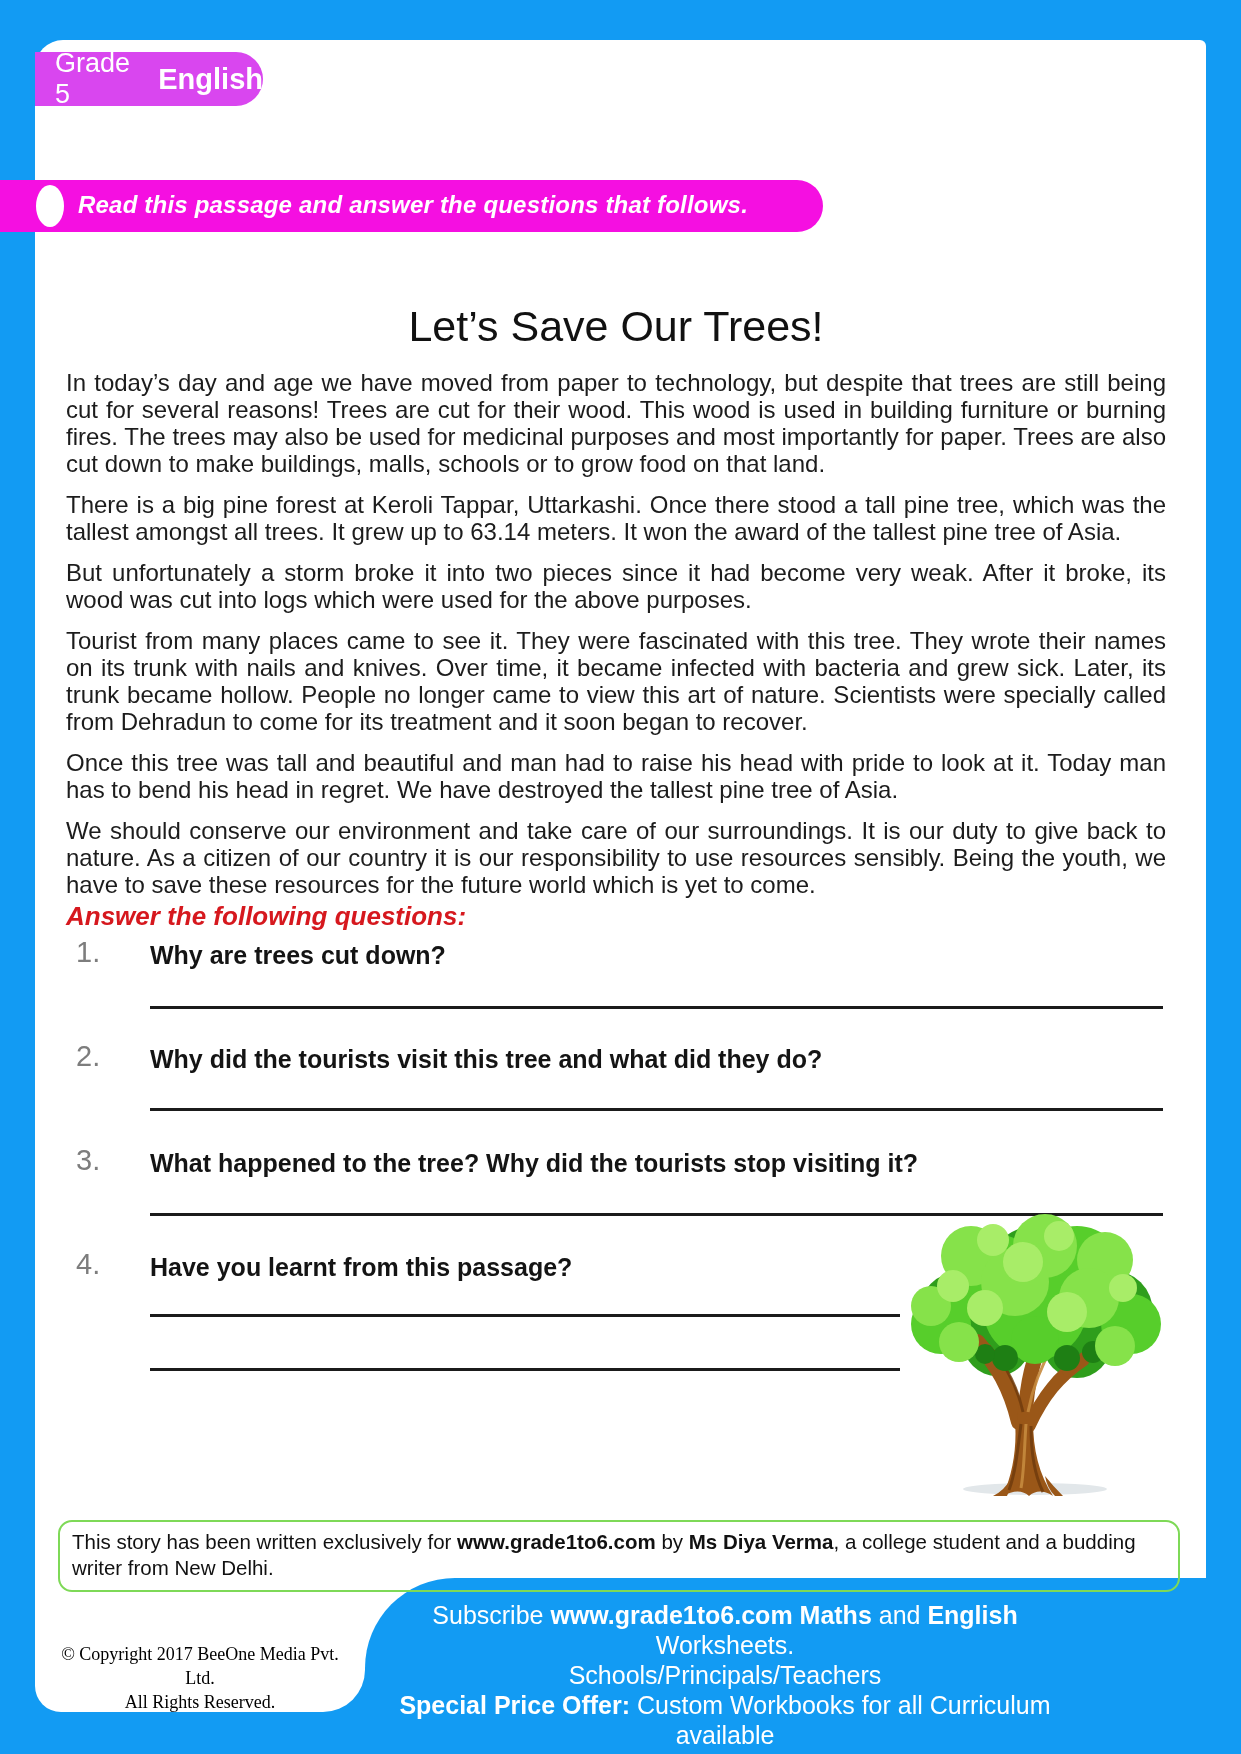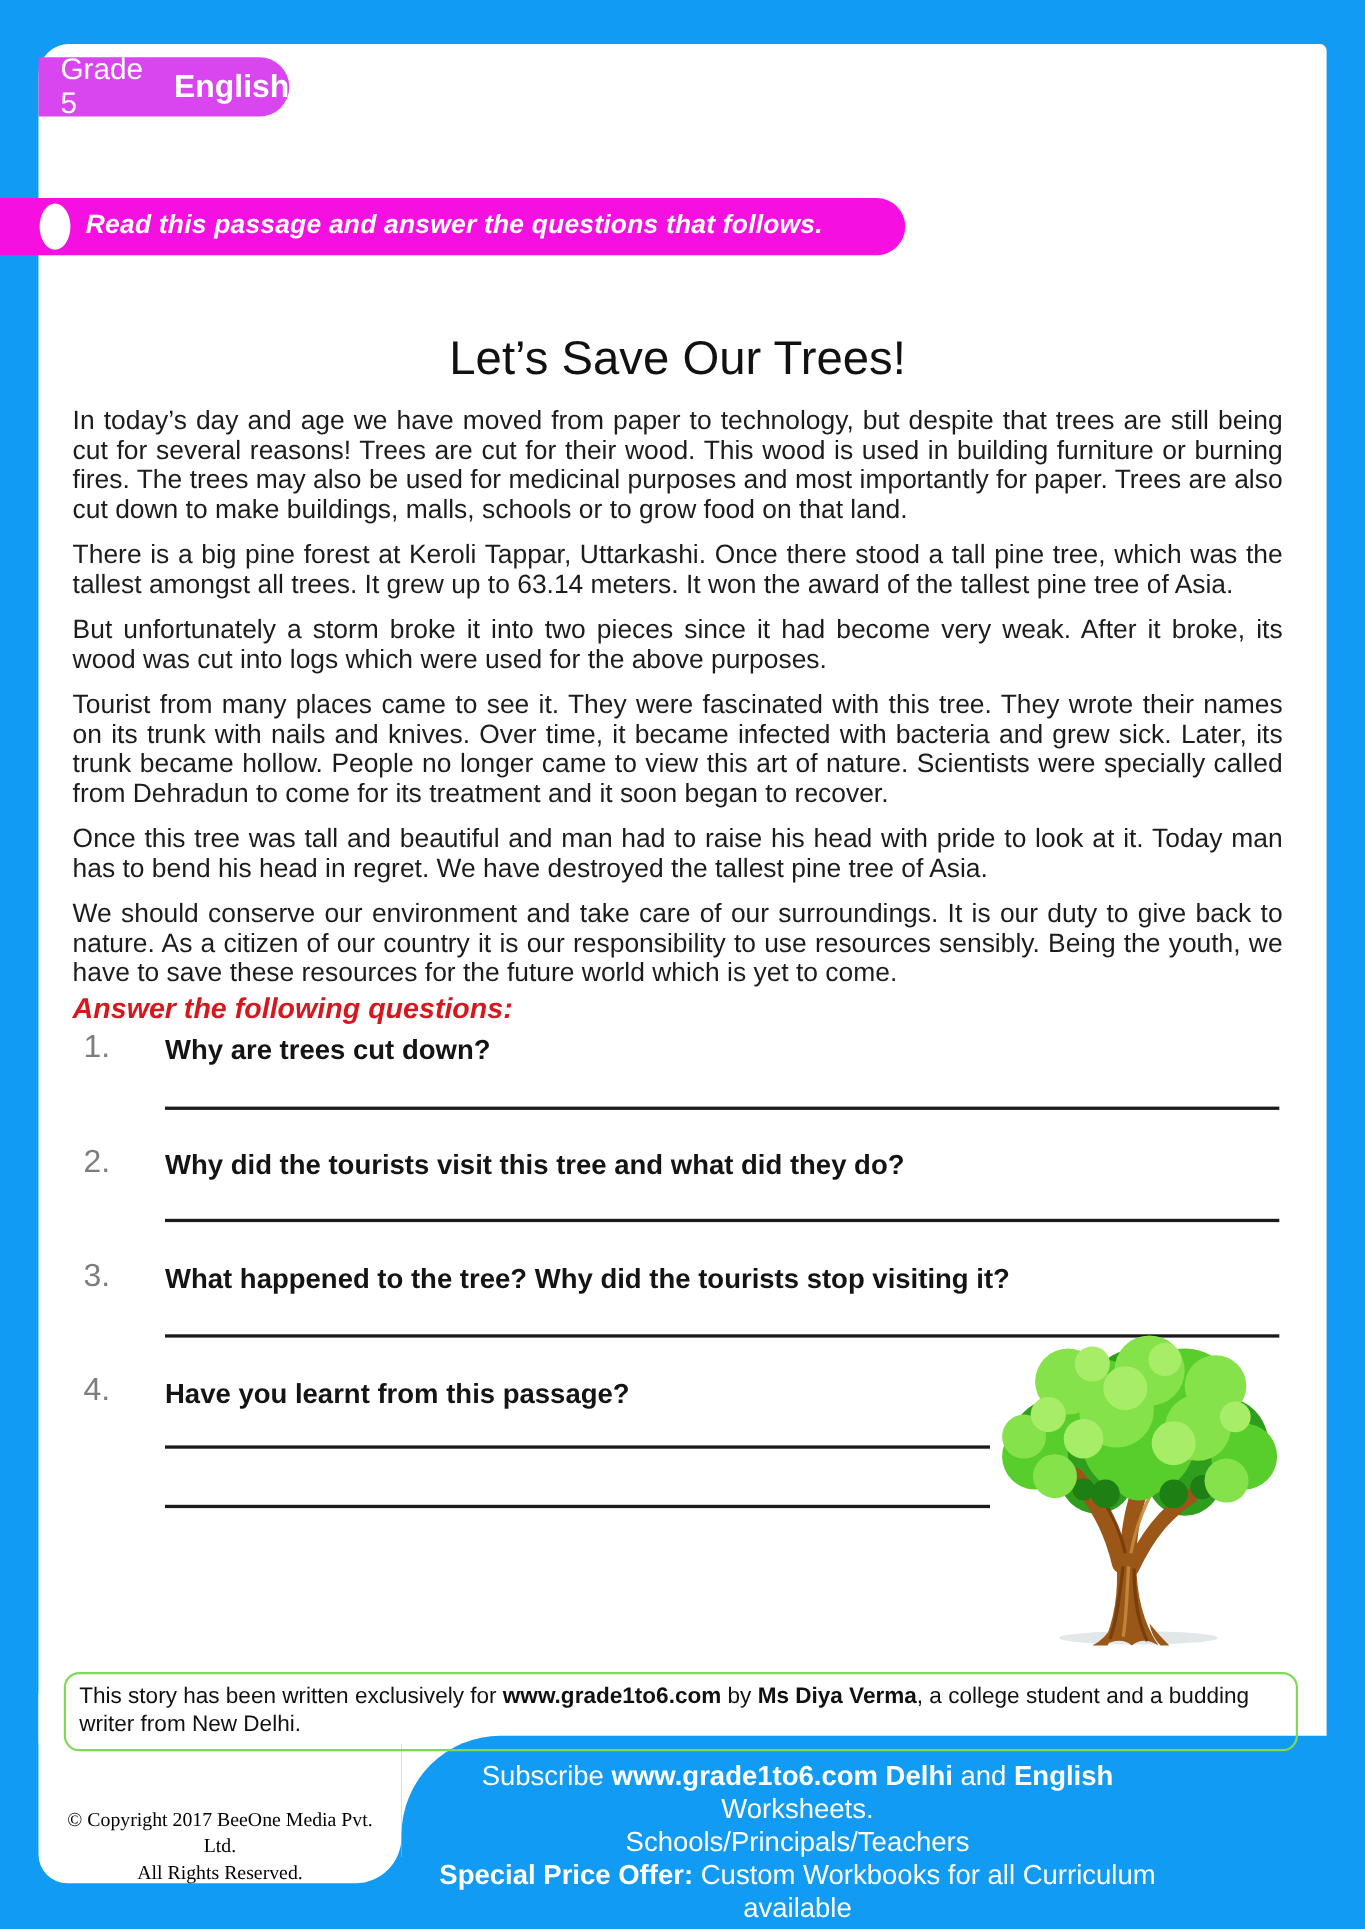--- a/index.html
+++ b/index.html
@@ -148,20 +148,20 @@
   <div class="note-box">
     <span>This story has been written exclusively for </span><b>www.grade1to6.com</b><span> by </span><b>Ms Diya Verma</b><span>, a college student and a budding writer from New Delhi.</span>
   </div>
 
   <div class="copyright">
     <div>© Copyright 2017 BeeOne Media Pvt. Ltd.</div>
     <div>All Rights Reserved.</div>
   </div>
 
   <div class="footer-text">
-    <div><span>Subscribe </span><b>www.grade1to6.com Delhi</b><span> and </span><b>English</b><span> Worksheets.</span></div>
+    <div><span>Subscribe </span><b>www.grade1to6.com Maths</b><span> and </span><b>English</b><span> Worksheets.</span></div>
     <div>Schools/Principals/Teachers</div>
     <div><b>Special Price Offer:</b><span> Custom Workbooks for all Curriculum available</span></div>
     <div>with School name, logo etc.</div>
 
   </div>
 
 </div>
 
 </body></html>

